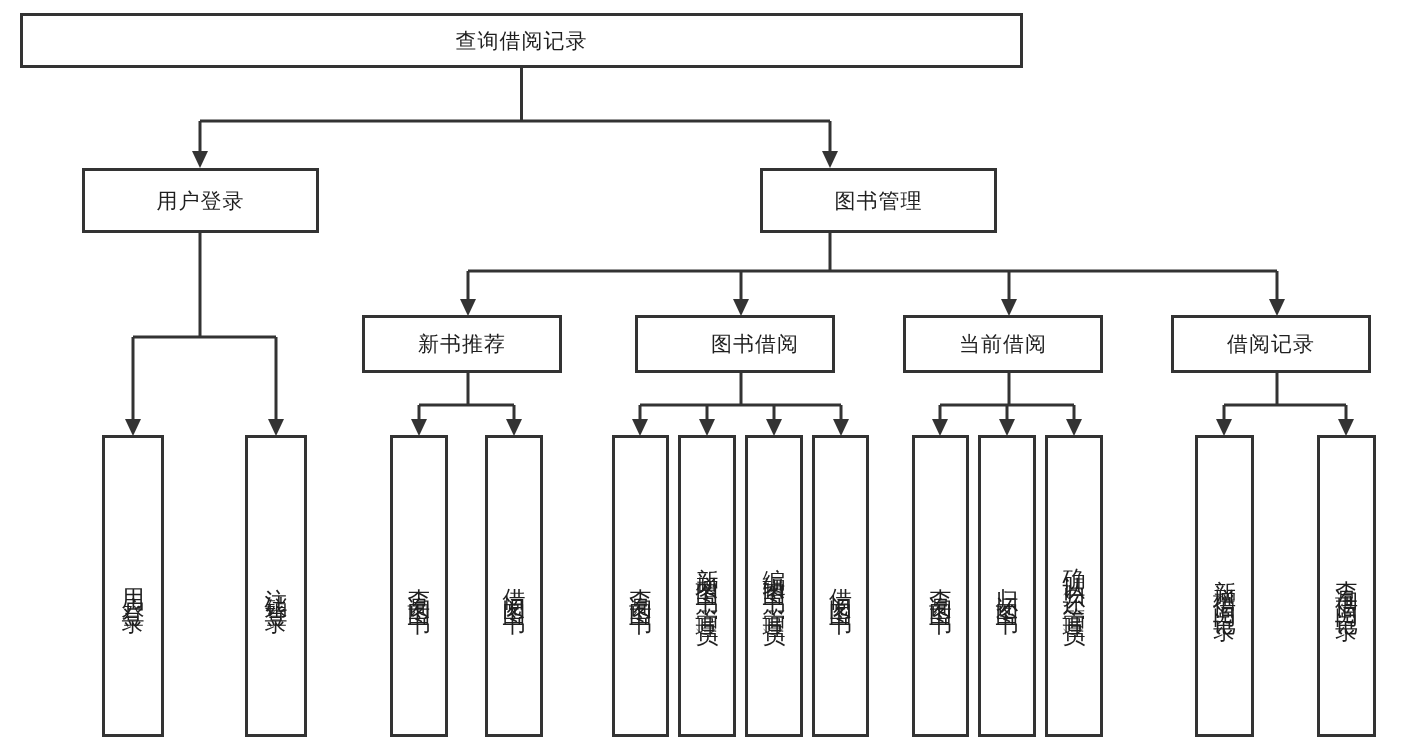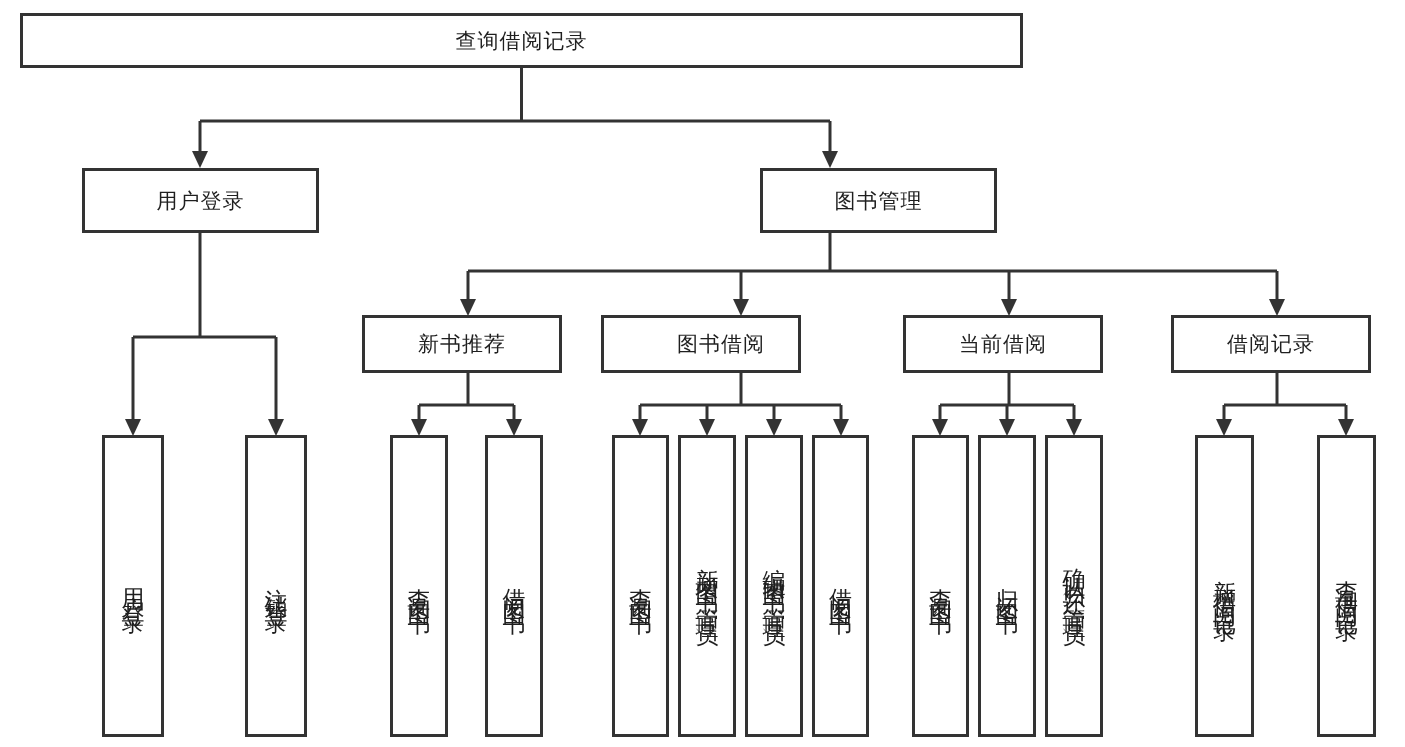--- a/index.html
+++ b/index.html
@@ -43,21 +43,21 @@
     text-orientation: mixed;
     font-size: 23px;
     letter-spacing: 8px;
     line-height: 1;
   }
   .root-box    { left: 20px;   top: 13px;  width: 1003px; height: 55px; }
   .n-userlogin { left: 82px;   top: 168px; width: 237px;  height: 65px; }
   .n-bookmgmt  { left: 712px;  top: 168px; width: 237px;  height: 65px; margin-left: 48px; }
   .n-l3        { top: 315px;   width: 200px; height: 58px; }
   .n-newbook   { left: 362px; }
-  .n-bookborrow{ left: 601px; padding-left: 40px; }
+  .n-bookborrow{ left: 635px; padding-left: 40px; }
   .n-curborrow { left: 903px; }
   .n-borrowrec { left: 1171px; }
   .leaf        { top: 435px; height: 302px; }
   .lf-ul  { left: 102px;  width: 62px; }
   .lf-lo  { left: 245px;  width: 62px; }
   .lf-nq  { left: 390px;  width: 58px; }
   .lf-nb  { left: 485px;  width: 58px; }
   .lf-bq  { left: 612px;  width: 57px; }
   .lf-ba  { left: 678px;  width: 58px; }
   .lf-be  { left: 745px;  width: 58px; }

